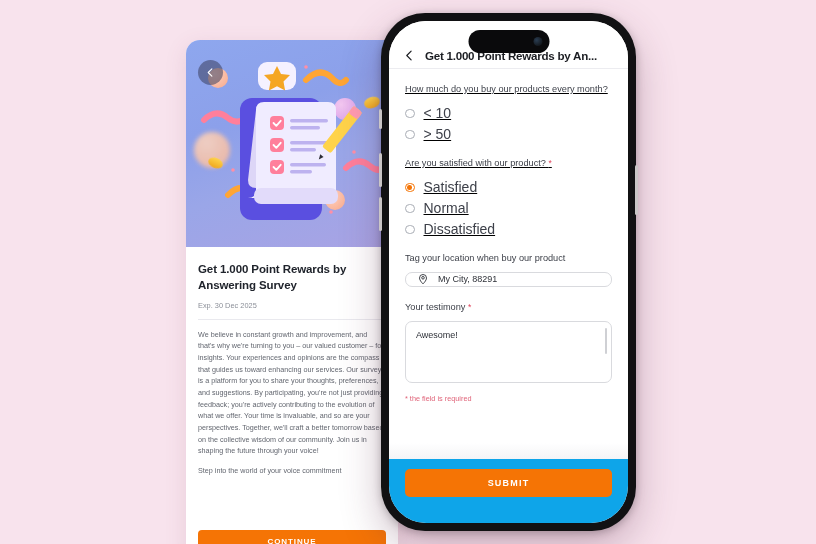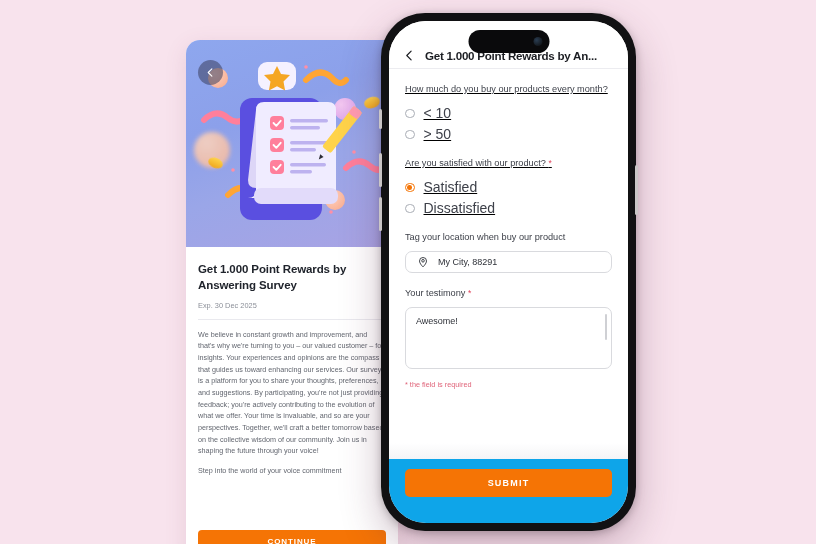--- a/index.html
+++ b/index.html
@@ -133,21 +133,21 @@
   .radio.on::after {
     content: ''; width: 4.6px; height: 4.6px; border-radius: 50%; background: #f57405;
   }
   .opt-text { font-size: 14px; color: #3d4049; }
 
   .grp { margin-bottom: 5px; text-decoration: underline; }
   .grp-gap { height: 7px; }
 
   #loc-field {
     display: flex; align-items: center; gap: 9px;
-    height: 22px; border: 1px solid #d9dade; border-radius: 7px;
+    height: 15px; border: 1px solid #d9dade; border-radius: 7px;
     padding: 0 11px; background: #fff; margin-bottom: 14px;
   }
   #loc-icon { width: 12px; height: 12px; flex: 0 0 auto; }
   #loc-value { font-size: 9px; color: #2e3138; }
 
   #testi-box {
     position: relative; height: 62px; border: 1px solid #d9dade;
     border-radius: 7px; padding: 8px 10px; background: #fff; margin-bottom: 11px;
   }
   #testi-value { font-size: 9px; color: #2e3138; }
@@ -293,20 +293,24 @@
           <span>Are you satisfied with our product?</span>
           <span class="req">*</span>
         </div>
 
         <div class="opt-row">
           <span class="radio on"></span>
           <span class="opt-text">Satisfied</span>
         </div>
         <div class="opt-row">
           <span class="radio"></span>
+          <span class="opt-text">Normal</span>
+        </div>
+        <div class="opt-row">
+          <span class="radio"></span>
           <span class="opt-text">Dissatisfied</span>
         </div>
       </div>
 
       <div class="grp-gap"></div>
 
       <div class="q-label">Tag your location when buy our product</div>
       <div id="loc-field">
         <svg id="loc-icon" viewBox="0 0 24 24">
           <path d="M12 22s7-7.1 7-12a7 7 0 10-14 0c0 4.9 7 12 7 12z" fill="none" stroke="#2e3138" stroke-width="1.8"></path>

